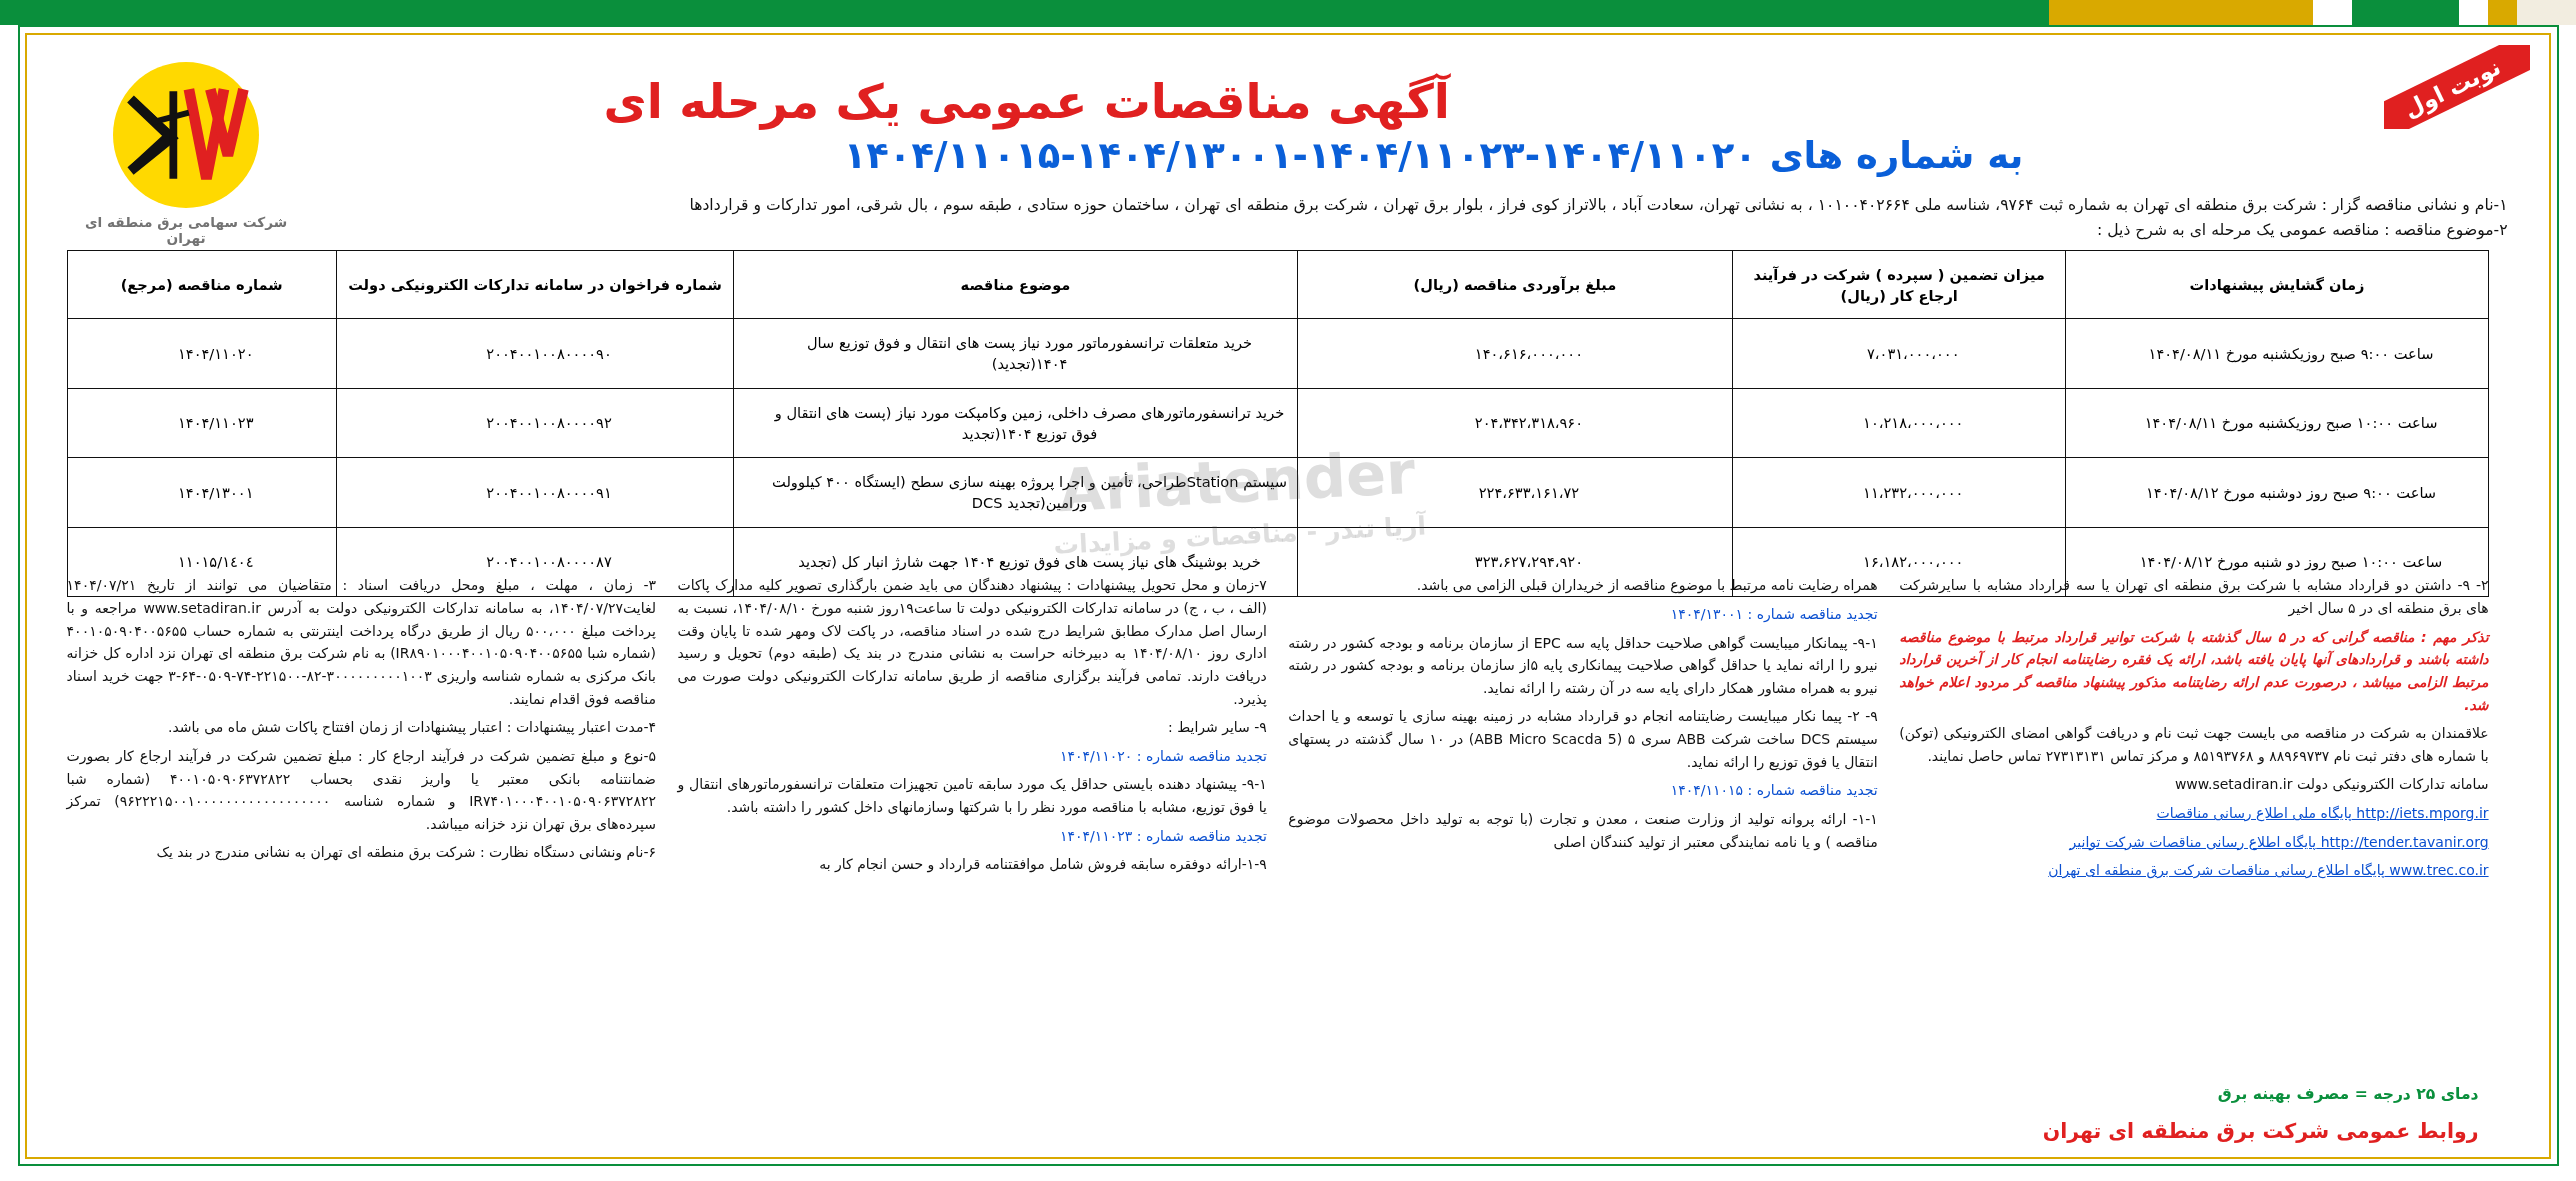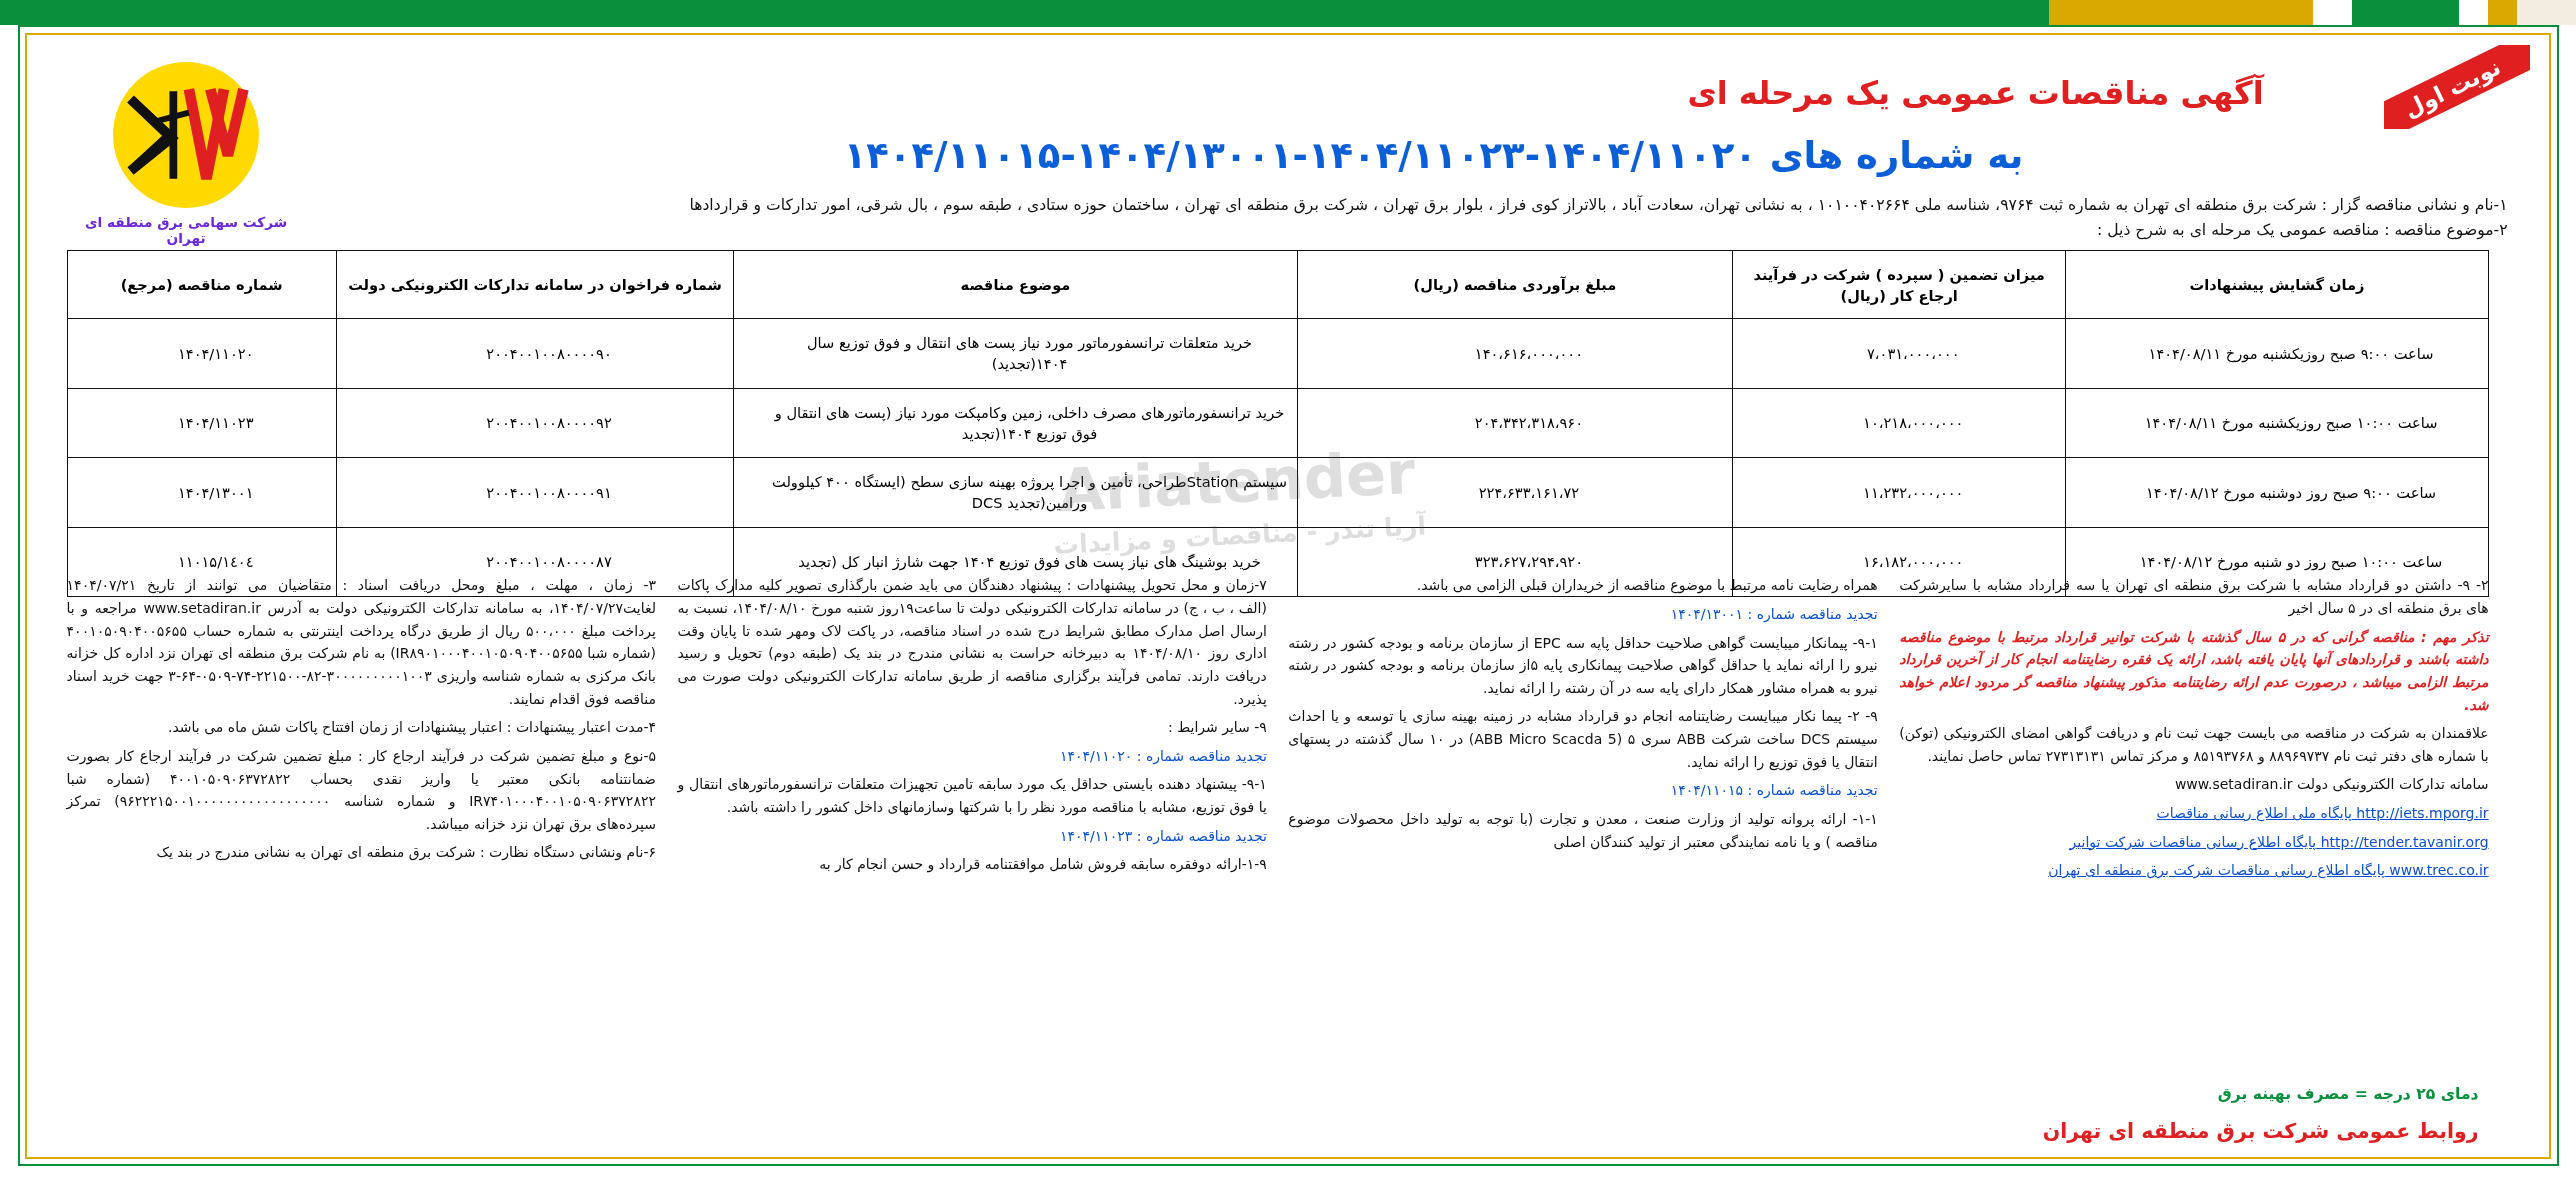--- a/index.html
+++ b/index.html
@@ -44,26 +44,26 @@
 
   
   .logo-wrap{position:absolute;top:35px;left:59px;width:215px;text-align:center;}
   .logo-circle{
     width:146px;height:146px;border-radius:50%;
     background:#ffd900;margin:0 auto;position:relative;
   }
   .logo-circle .mark{
     position:absolute;top:0;left:0;width:100%;height:100%;
   }
-  .logo-caption{font-size:13.7px;color:#6d28d9;margin-top:5.9px;font-weight:bold;}
+  .logo-caption{font-size:13.7px;color:#737373;margin-top:5.9px;font-weight:bold;}
 
   
   .title1{
-    position:absolute;top:47px;right:293px;width:1660px;text-align:right;
-    font-size:32px;font-weight:bold;color:#e02020;
+    position:absolute;top:47px;right:293px;width:1660px;text-align:left;
+    font-size:47px;font-weight:bold;color:#e02020;
     font-family:"DejaVu Sans", sans-serif;
   }
   .title2{
     position:absolute;top:107px;right:293px;width:1660px;text-align:center;
     font-size:37px;font-weight:bold;color:#0a5fd8;
   }
 
   
   .intro{
     position:absolute;top:166px;right:49px;width:2441px;

